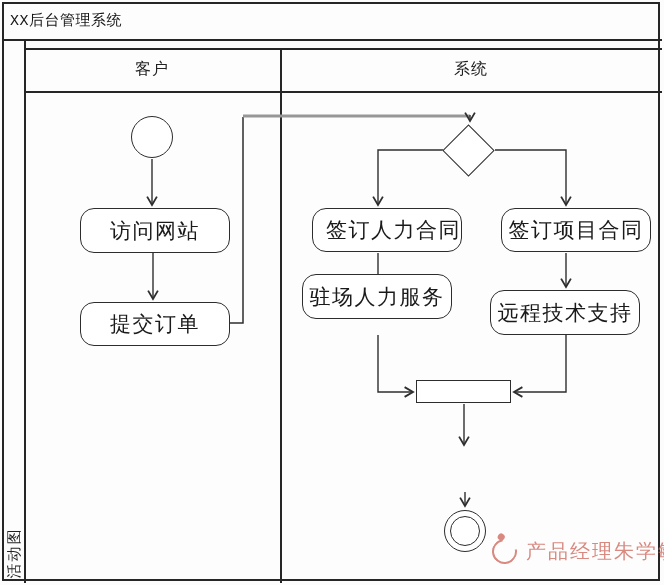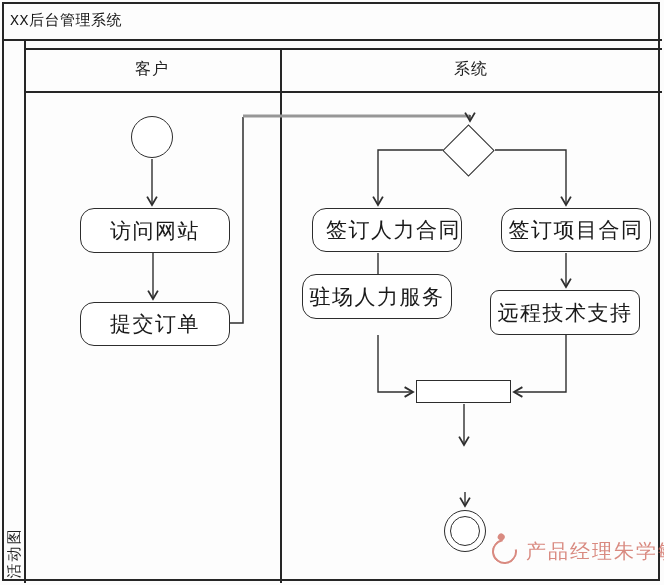--- a/index.html
+++ b/index.html
@@ -96,21 +96,21 @@
   </div>
 
   <div class="activity" style="left:490px;top:208px;width:150px;height:44px;margin-left:11px;">
     <span>签订项目合同</span>
   </div>
 
   <div class="activity" style="left:302px;top:274px;width:150px;height:45px;">
     <span>驻场人力服务</span>
   </div>
 
-  <div class="activity" style="left:490px;top:290px;width:150px;height:45px;border-radius:9px;">
+  <div class="activity" style="left:490px;top:290px;width:150px;height:45px;">
     <span>远程技术支持</span>
   </div>
 
   <div class="join-bar"></div>
 
 
   <div class="circle-end">
     <div class="circle-end-inner"></div>
   </div>
 

